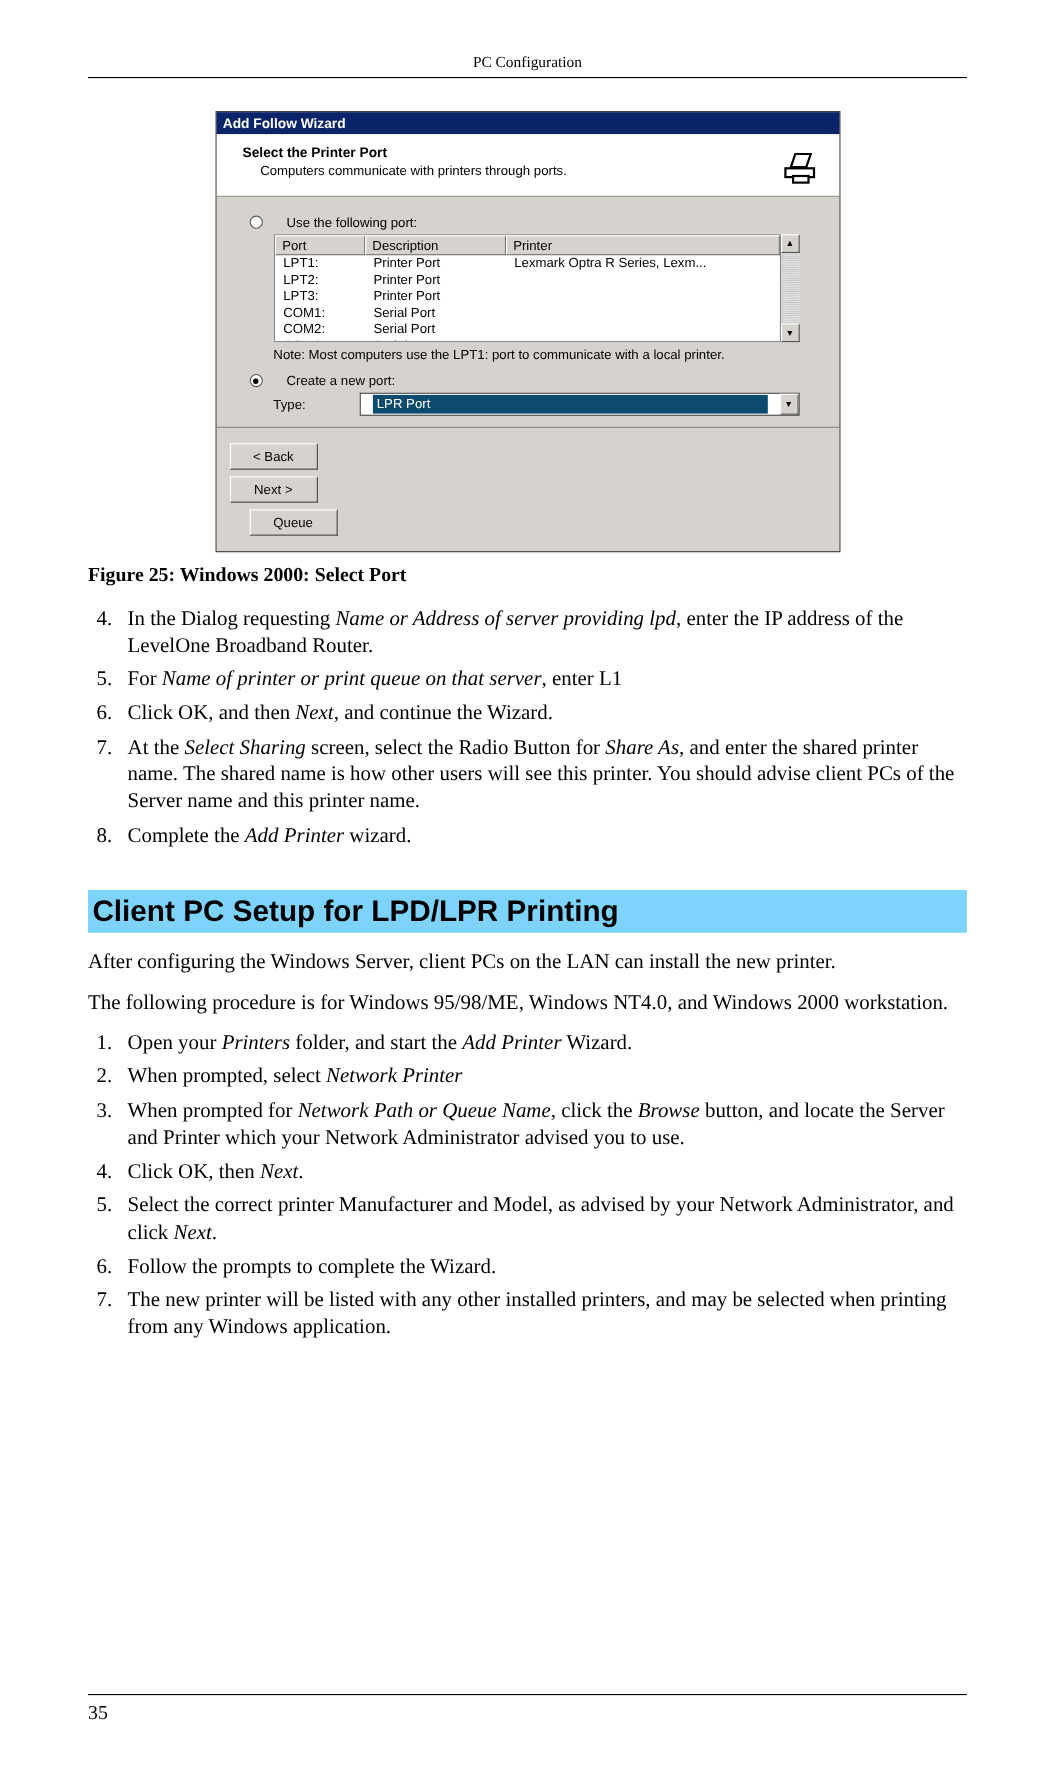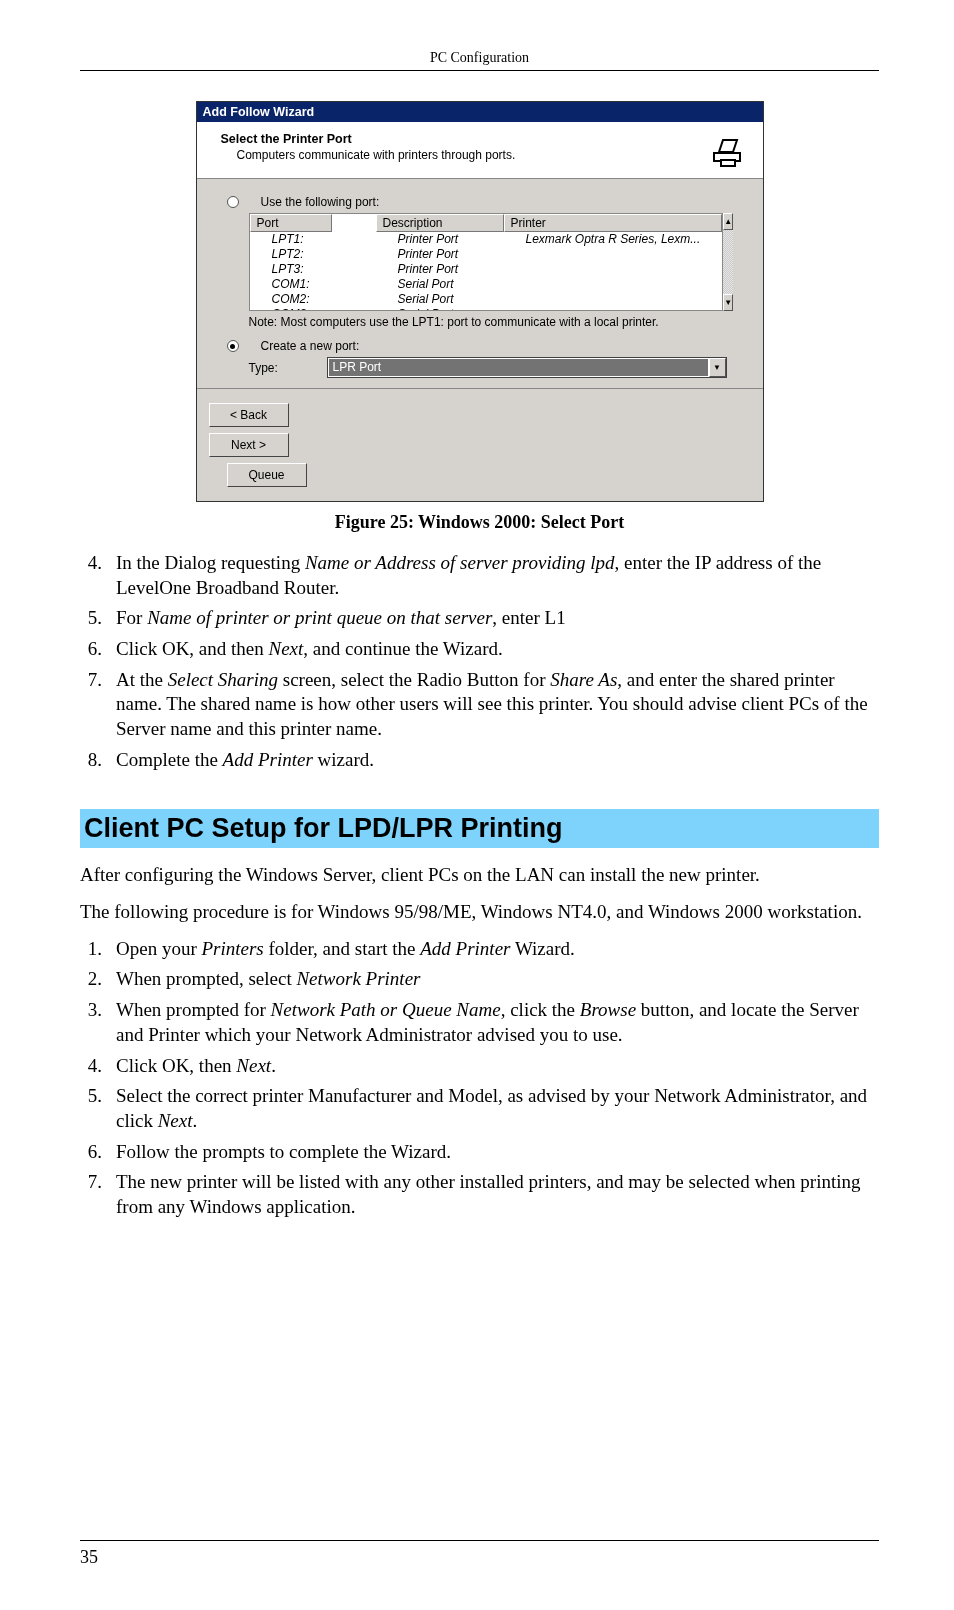--- a/index.html
+++ b/index.html
@@ -21,41 +21,41 @@
   .wiz-content .intro { font-size: 12px; margin-bottom: 14px; }
   .radio-row { display: flex; align-items: center; gap: 22px; font-size: 12px; margin-left: -22px; margin-bottom: 4px; }
   .radio-dot { width: 12px; height: 12px; border: 1px solid #555; border-radius: 50%; background: #fff; display: inline-flex; align-items: center; justify-content: center; }
   .radio-dot.sel::after { content: ""; width: 5px; height: 5px; border-radius: 50%; background: #000; }
 
   .tbl-wrap { display: flex; margin: 2px 0 4px 0; }
   .tbl { flex: 1; border: 1px solid #888; background: #fff; font-size: 12px; }
   .tbl-hd { display: flex; }
   .tbl-hd > div { background: #d6d3ce; border: 1px solid #fff; border-right-color: #777; border-bottom-color: #777; padding: 1px 6px; font-size: 12px; }
   .col-port { width: 82px; }
-  .col-desc { width: 128px; margin-left: 44px; }
+  .col-desc { width: 128px; }
   .col-prn { flex: 1; }
   .tbl-body { height: 78px; overflow: hidden; }
-  .tbl-row { display: flex; padding: 0 16px; font-style: italic; }
+  .tbl-row { display: flex; padding: 0 2px; }
   .tbl-row > div { padding: 0 6px; font-size: 12px; line-height: 15px; white-space: nowrap; overflow: hidden; }
   .scroll-col { width: 17px; display: flex; flex-direction: column; }
   .scroll-btn { background: #d6d3ce; border: 1px solid #fff; border-right-color: #555; border-bottom-color: #555; height: 17px; display: flex; align-items: center; justify-content: center; font-size: 8px; }
   .scroll-track { flex: 1; background: repeating-conic-gradient(#e8e8e8 0 25%, #c8c8c8 0 50%) 0 0/2px 2px; }
 
   .note { font-size: 12px; margin: 2px 0 10px 0; }
   .type-row { display: flex; align-items: center; gap: 18px; margin-left: 0; }
   .type-row .lbl { font-size: 12px; width: 60px; }
   .combo { flex: 1; display: flex; border: 1px solid #404040; background: #fff; height: 21px; align-items: center; }
-  .combo-val { flex: 1; padding: 0 4px; font-size: 12px; background: #737373; color: #fff; height: 17px; line-height: 17px; margin: 1px; }
+  .combo-val { flex: 1; padding: 0 4px; font-size: 12px; background: #0c4a6e; color: #fff; height: 17px; line-height: 17px; margin: 11px; }
   .combo-btn { width: 17px; height: 19px; background: #d6d3ce; border: 1px solid #fff; border-right-color: #555; border-bottom-color: #555; display: flex; align-items: center; justify-content: center; font-size: 8px; }
 
   .wiz-footer { border-top: 1px solid #888; padding: 14px 12px 14px 12px; display: flex; justify-content: flex-end; gap: 6px; background: #d6d3ce; flex-direction: column; }
   .wiz-btn { width: 80px; height: 24px; background: #d6d3ce; border: 1px solid #fff; border-right-color: #444; border-bottom-color: #444; font-family: Tahoma, Arial, sans-serif; font-size: 12px; display: flex; align-items: center; justify-content: center; }
   .wiz-btn.gap { margin-left: 18px; }
 
-  .fig-cap { text-align: center; font-weight: bold; font-size: 18px; margin: 8px 0 18px; font-family: "Times New Roman", serif; }
+  .fig-cap { font-weight: bold; font-size: 18px; margin: 8px 0 18px; font-family: "Times New Roman", serif; }
 
   
   .ol { list-style: none; counter-reset: none; padding: 0; }
   .ol > li { display: flex; gap: 14px; font-size: 19px; line-height: 1.3; margin-bottom: 6px; }
   .ol > li .num { width: 22px; flex-shrink: 0; text-align: right; }
   .ol > li .txt { flex: 1; }
   .it { font-style: italic; }
 
   .sec-title { background: #7dd3fc; font-family: Arial, Helvetica, sans-serif; font-weight: bold; font-size: 27px; padding: 4px 4px; margin: 36px 0 14px; }
   .para { font-size: 19px; line-height: 1.35; margin-bottom: 12px; }

